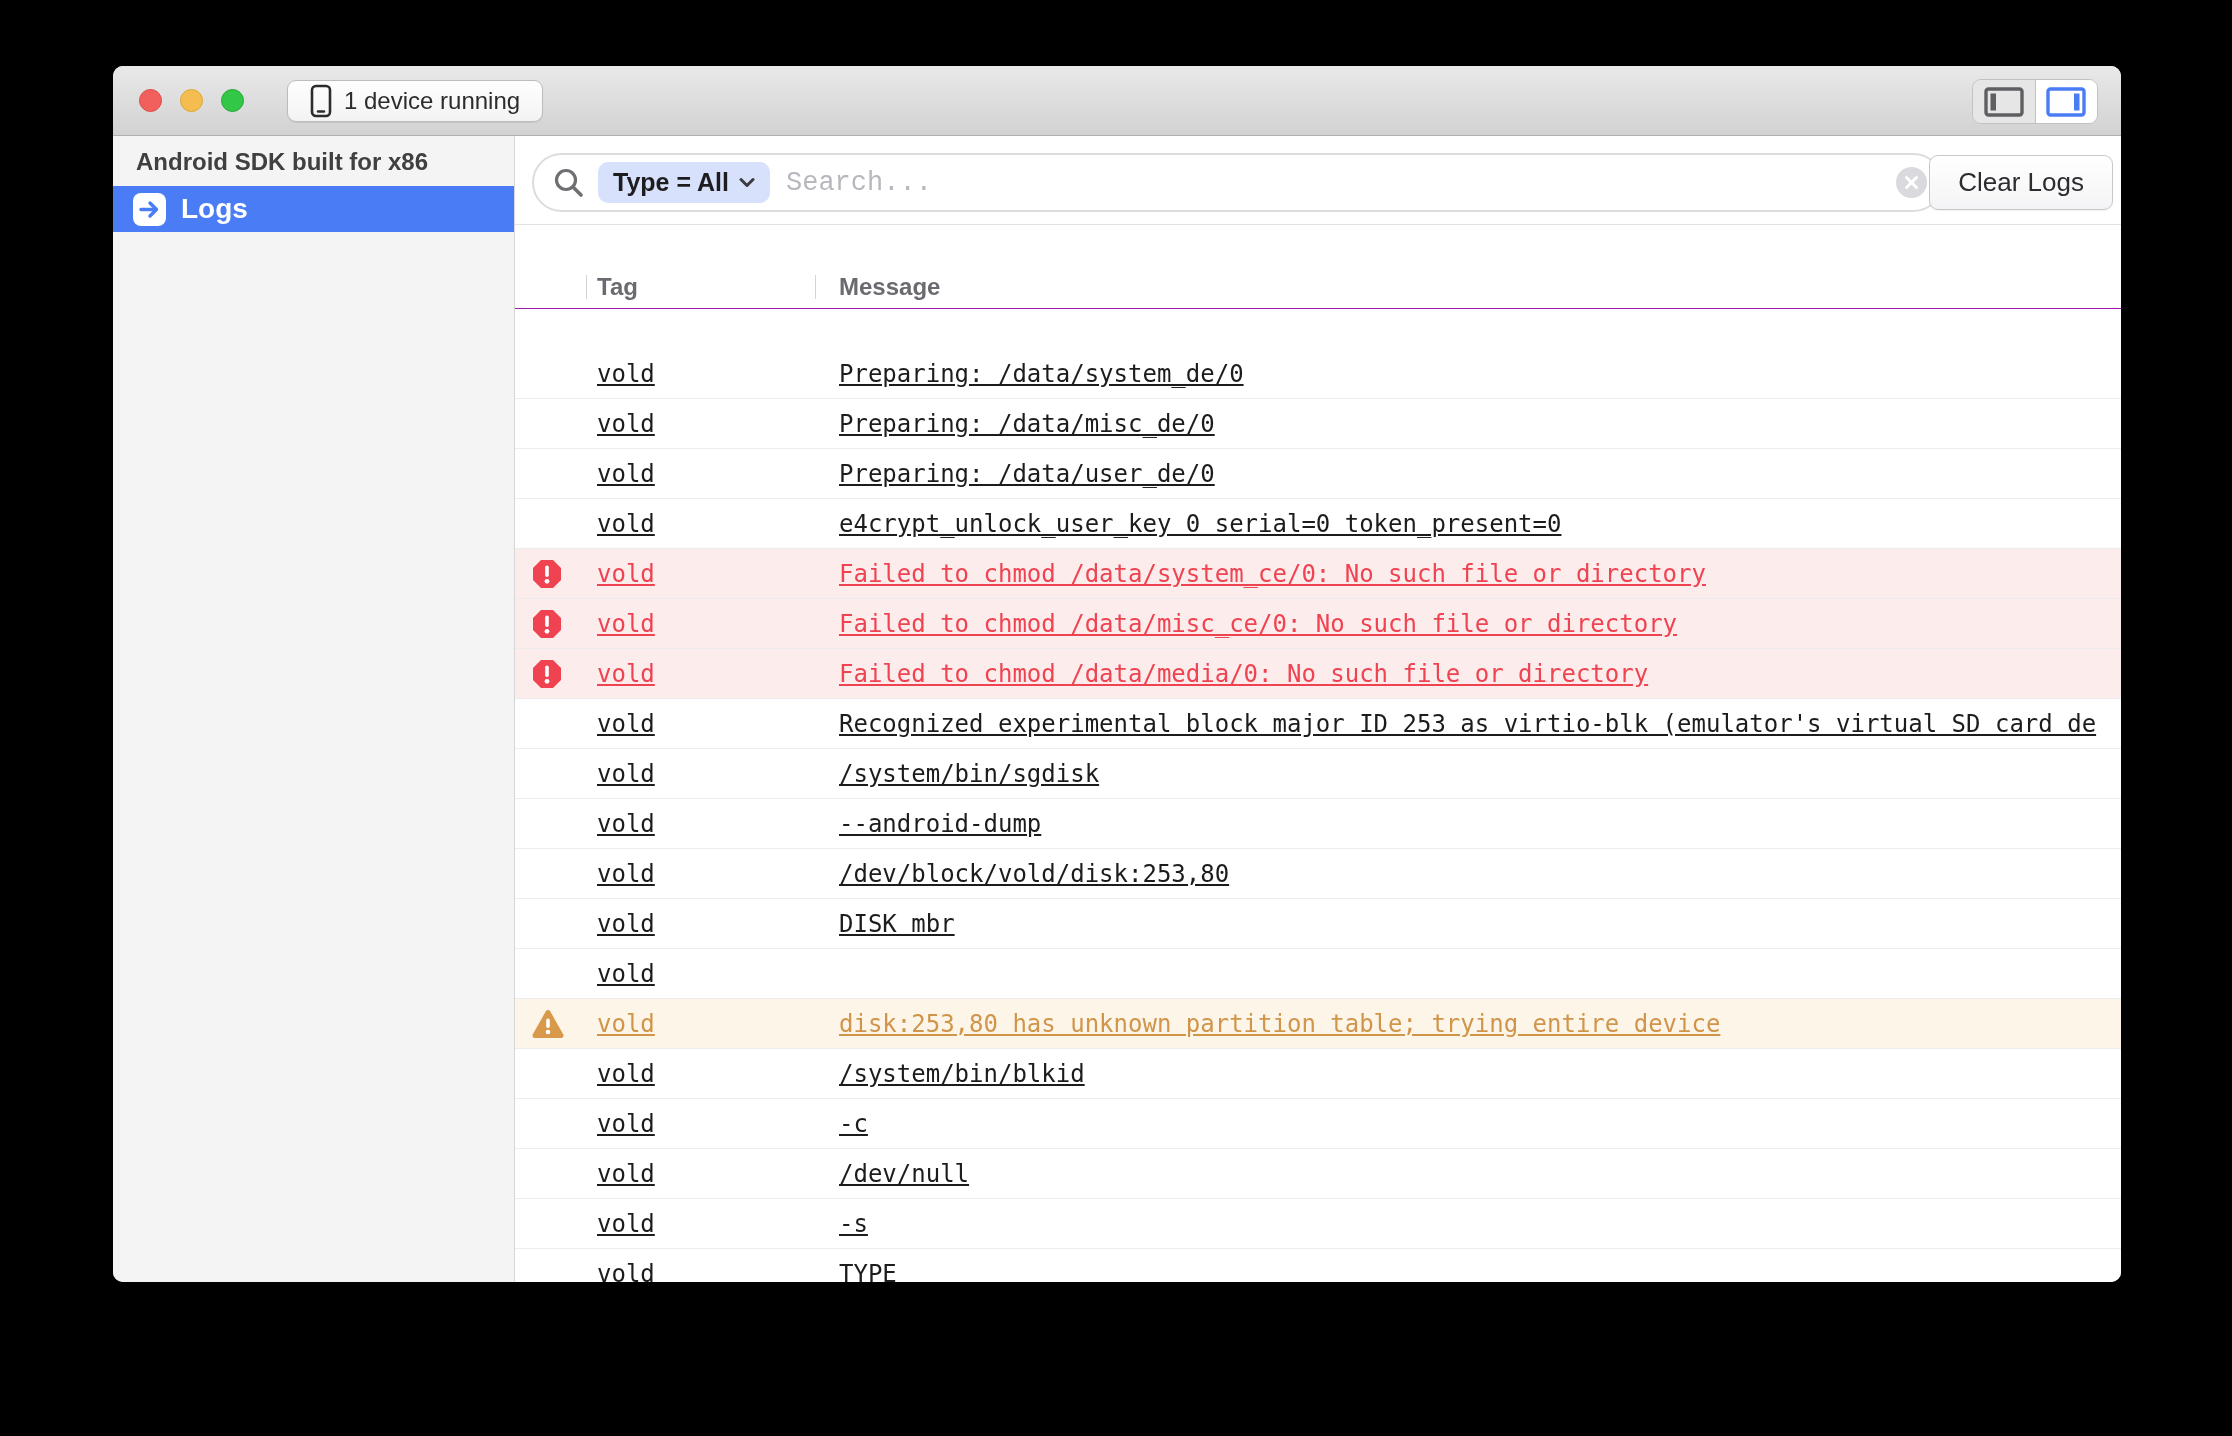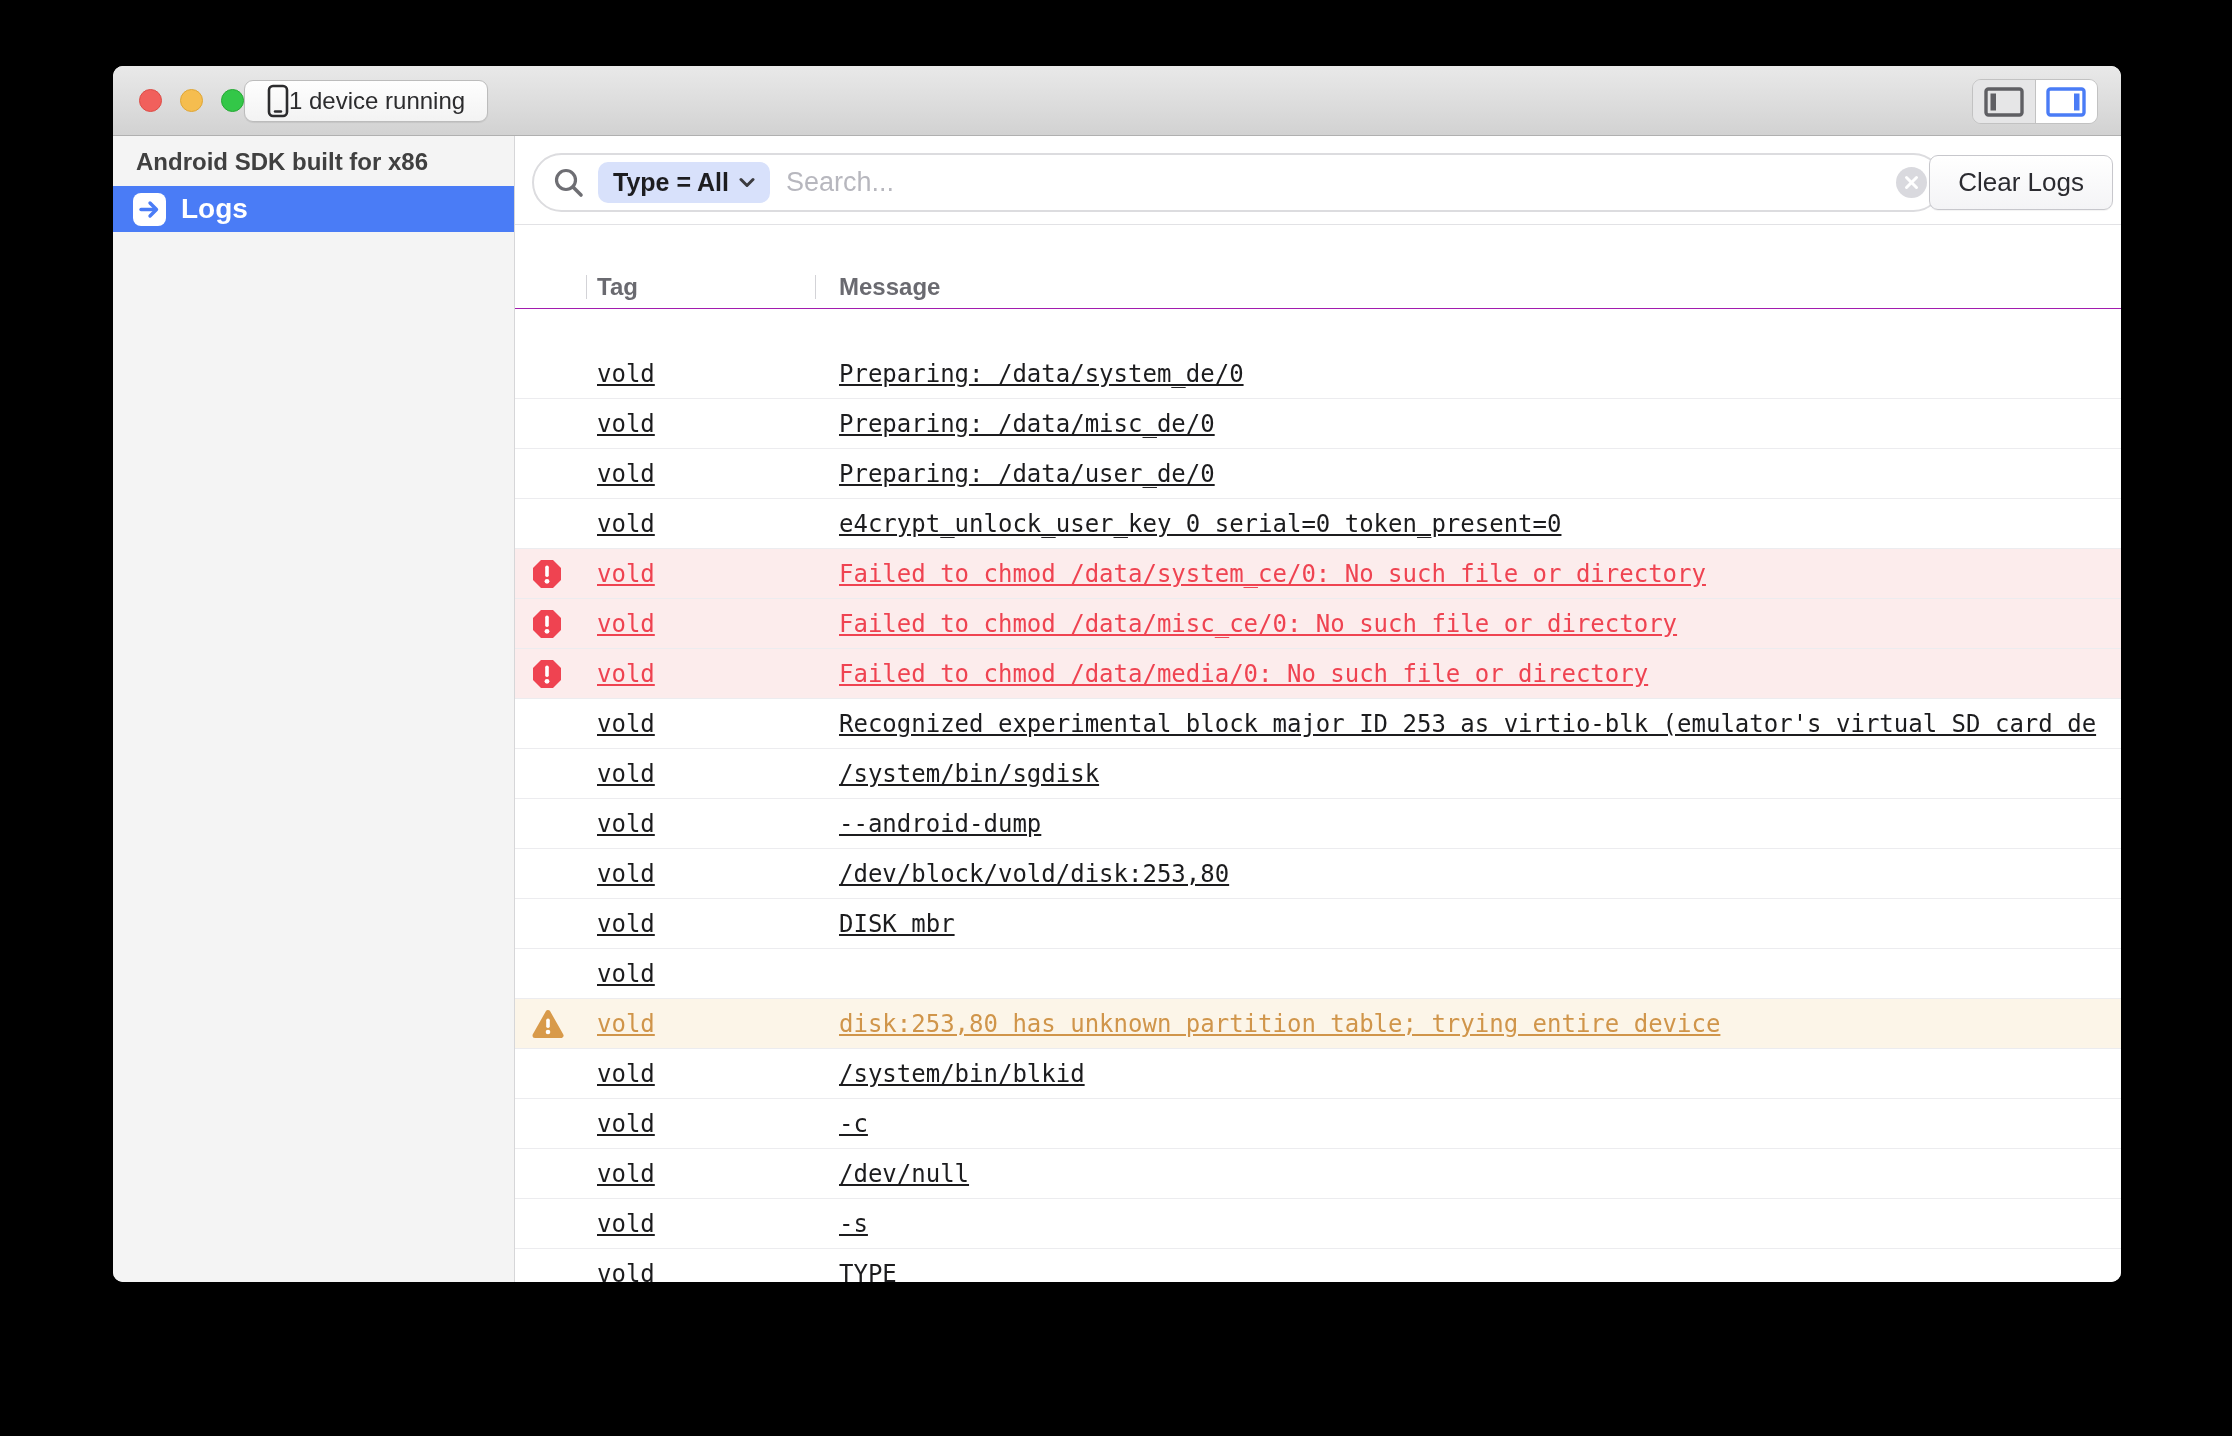--- a/index.html
+++ b/index.html
@@ -20,21 +20,21 @@
     box-shadow:0 20px 60px rgba(0,0,0,.6);}
 
   
   .titlebar{height:70px;flex:0 0 70px;display:flex;align-items:center;
     background:linear-gradient(#e9e9e9,#d2d2d2);border-bottom:1px solid #b0b0b0;position:relative;}
   .traffic{display:flex;gap:18px;margin-left:26px;}
   .tl{width:23px;height:23px;border-radius:50%;}
   .tl.red{background:#f1605c;border:1px solid #dd4d47;}
   .tl.yellow{background:#f5bd4f;border:1px solid #dfa636;}
   .tl.green{background:#33c748;border:1px solid #26a934;}
-  .device-button{height:42px;padding:8px 22px;display:flex;align-items:center;
+  .device-button{margin-left:43px;height:42px;padding:8px 22px;display:flex;align-items:center;gap:12px;
     background:linear-gradient(#fefefe,#f3f3f3);border:1px solid #bcbcbc;border-radius:9px;
     font-size:24px;color:#2c2c2e;box-shadow:0 1px 1px rgba(0,0,0,.08);}
   .segmented{position:absolute;right:23px;top:13px;height:45px;width:126px;display:flex;
     border:1px solid #c2c2c2;border-radius:9px;overflow:hidden;background:#e2e2e3;}
   .segment{flex:1;display:flex;align-items:center;justify-content:center;}
   .segment.left{border-right:1px solid #c2c2c2;background:#e6e6e7;}
   .segment.right{background:#ffffff;}
 
   
   .main{flex:1;display:flex;min-height:0;}
@@ -50,21 +50,21 @@
 
   
   .toolbar{height:89px;flex:0 0 89px;display:flex;align-items:center;position:relative;
     border-bottom:1px solid #e2e2e5;}
   .search-pill{position:absolute;left:17px;top:17px;width:1411px;height:59px;
     border:2px solid #dcdcdf;border-radius:30px;display:flex;align-items:center;
     padding:0 14px 0 18px;background:#fff;}
   .chip{height:41px;margin-left:12px;padding:0 15px;background:#d8e1fb;border-radius:10px;
     display:flex;align-items:center;gap:10px;font-size:25px;font-weight:600;color:#1d1d20;}
   .search-input{flex:1;margin-left:16px;border:none;outline:none;font-size:27px;
-    color:#1c1c1e;background:transparent;font-family:Liberation Sans, sans-serif;}
+    color:#1c1c1e;background:transparent;font-family:Liberation Mono, monospace;}
   .search-input::placeholder{color:#b7b7be;}
   .clear-circle{width:31px;height:31px;border-radius:50%;background:#d9d9de;
     display:flex;align-items:center;justify-content:center;flex:0 0 31px;}
   .clear-logs{position:absolute;right:8px;top:19px;height:55px;padding:2px 28px;
     background:linear-gradient(#ffffff,#f4f4f6);border:1px solid #c7c7cc;border-radius:9px;
     font-size:26px;color:#2b2b30;display:flex;align-items:center;
     box-shadow:0 1px 1px rgba(0,0,0,.05);font-family:"Liberation Sans",sans-serif;}
 
   
   .table-header{height:44px;flex:0 0 44px;position:relative;border-bottom:1px solid #a21caf;}

